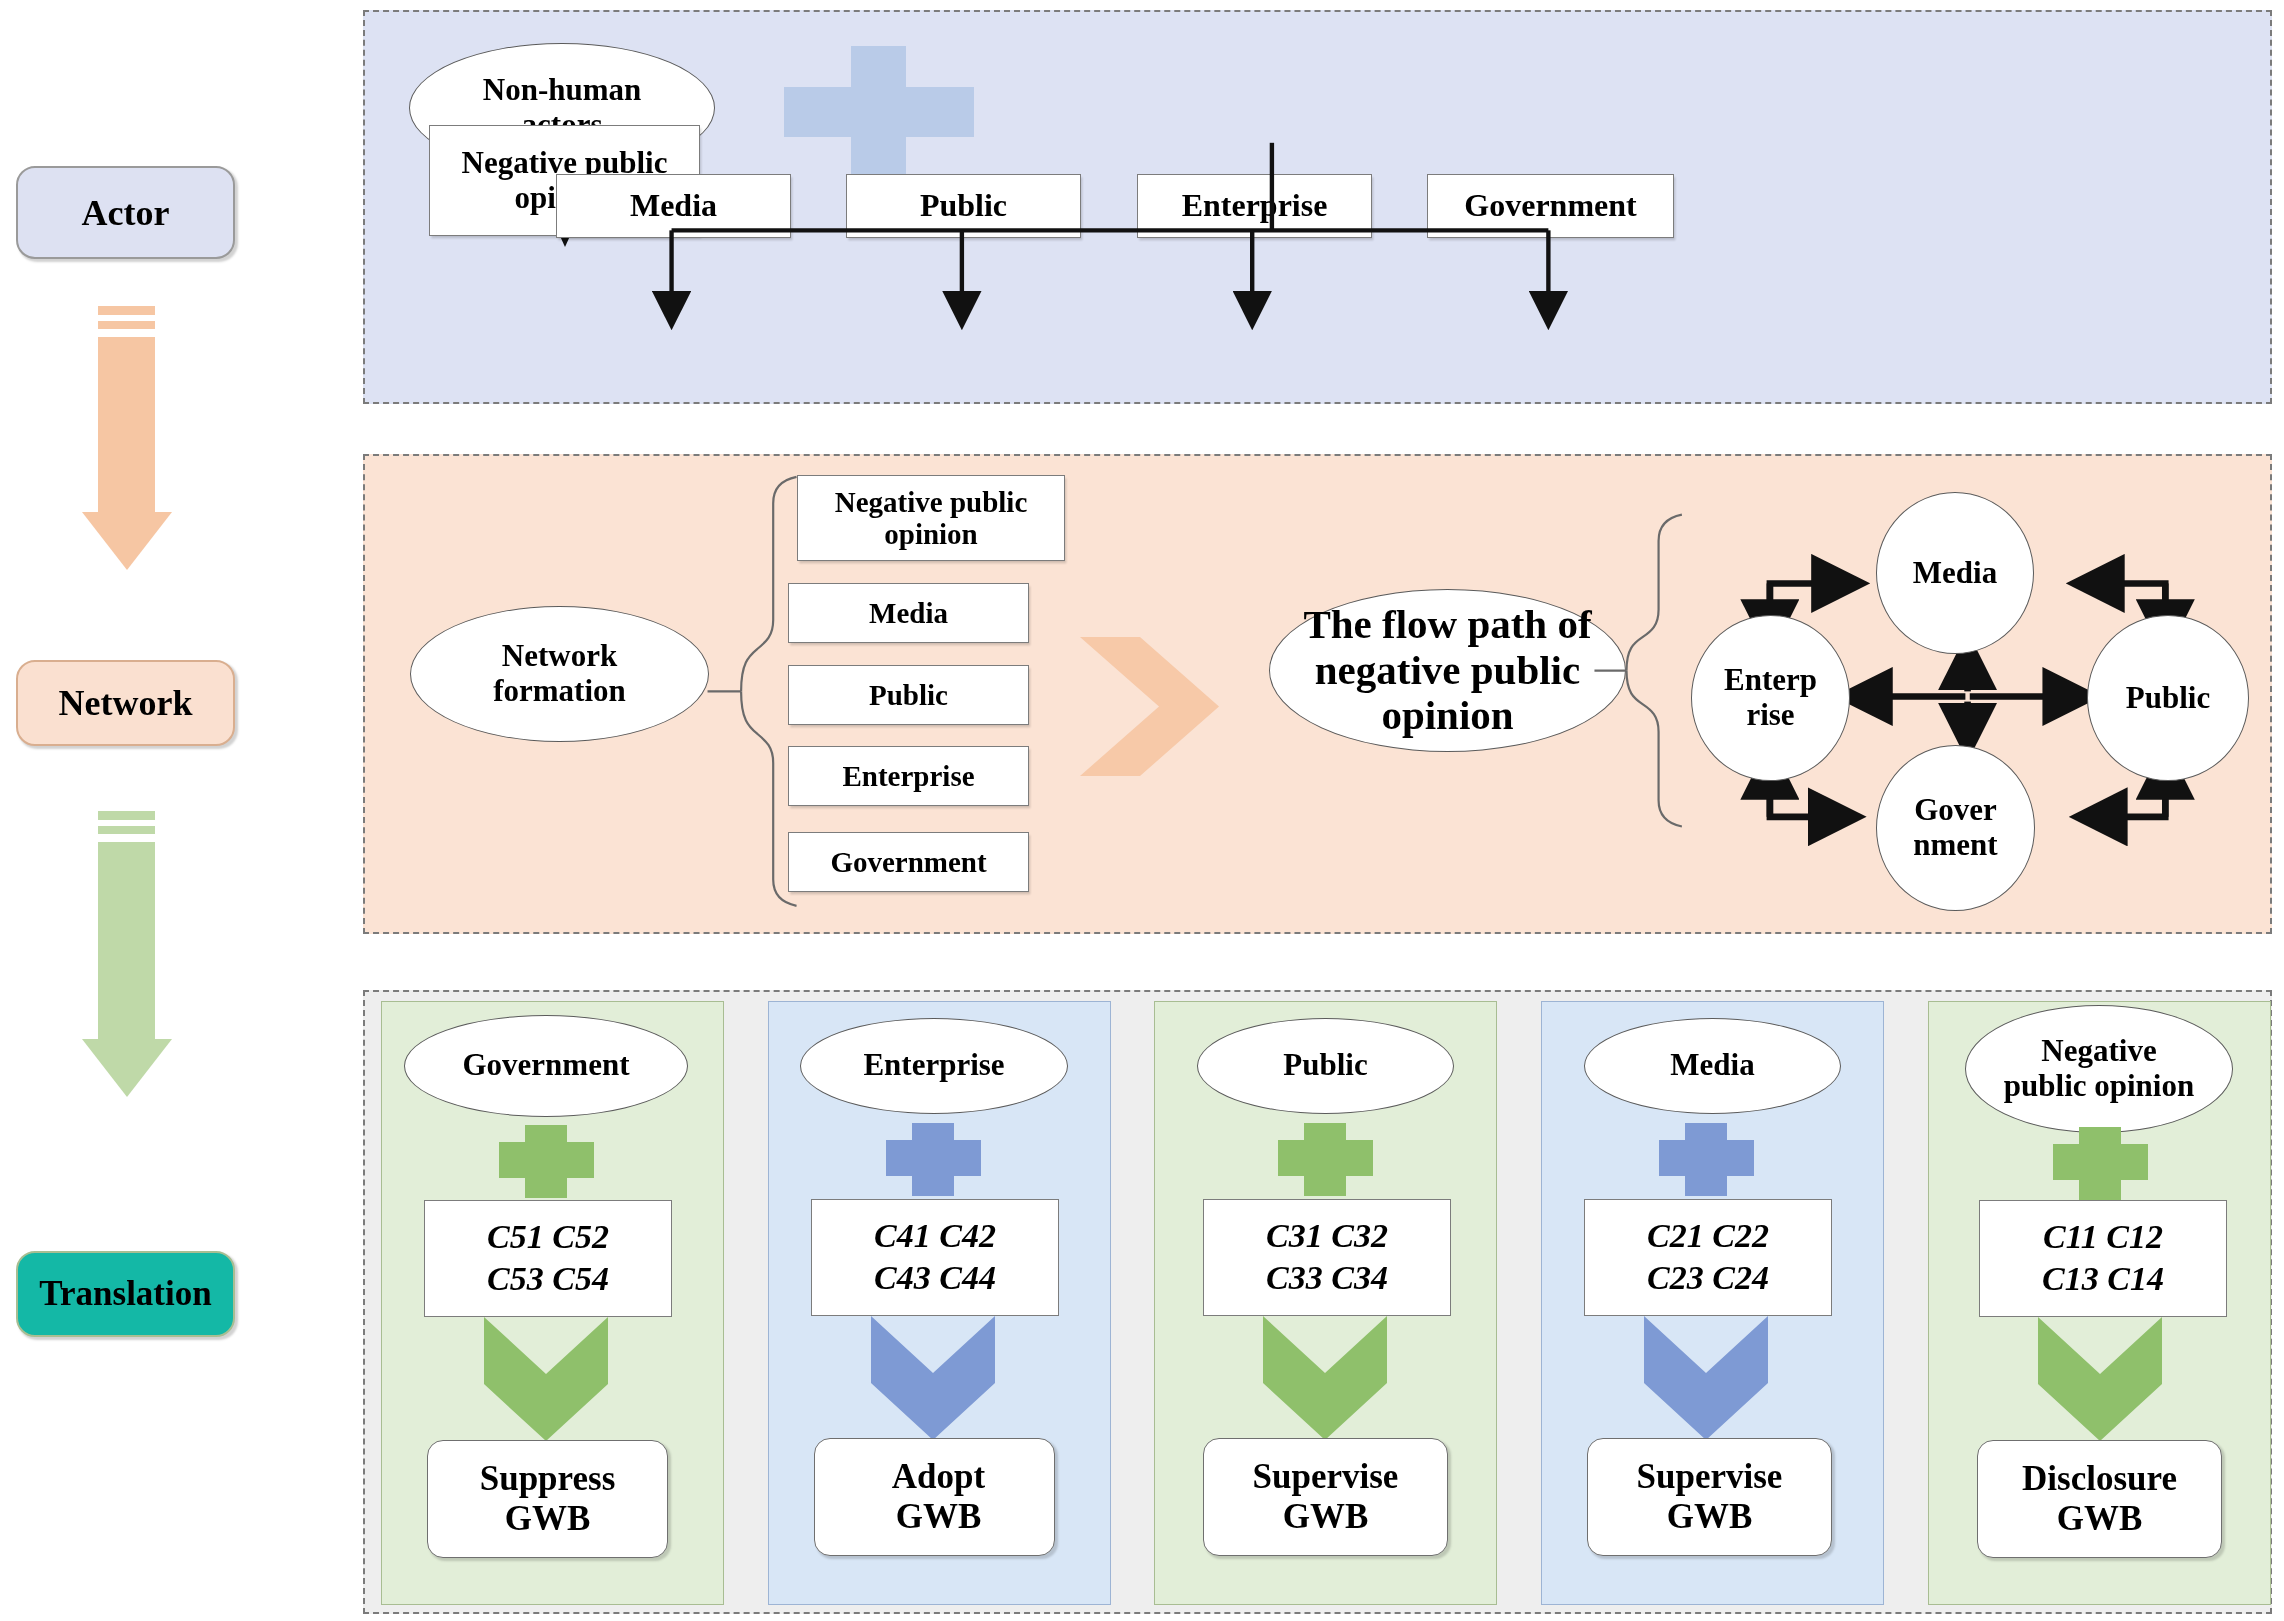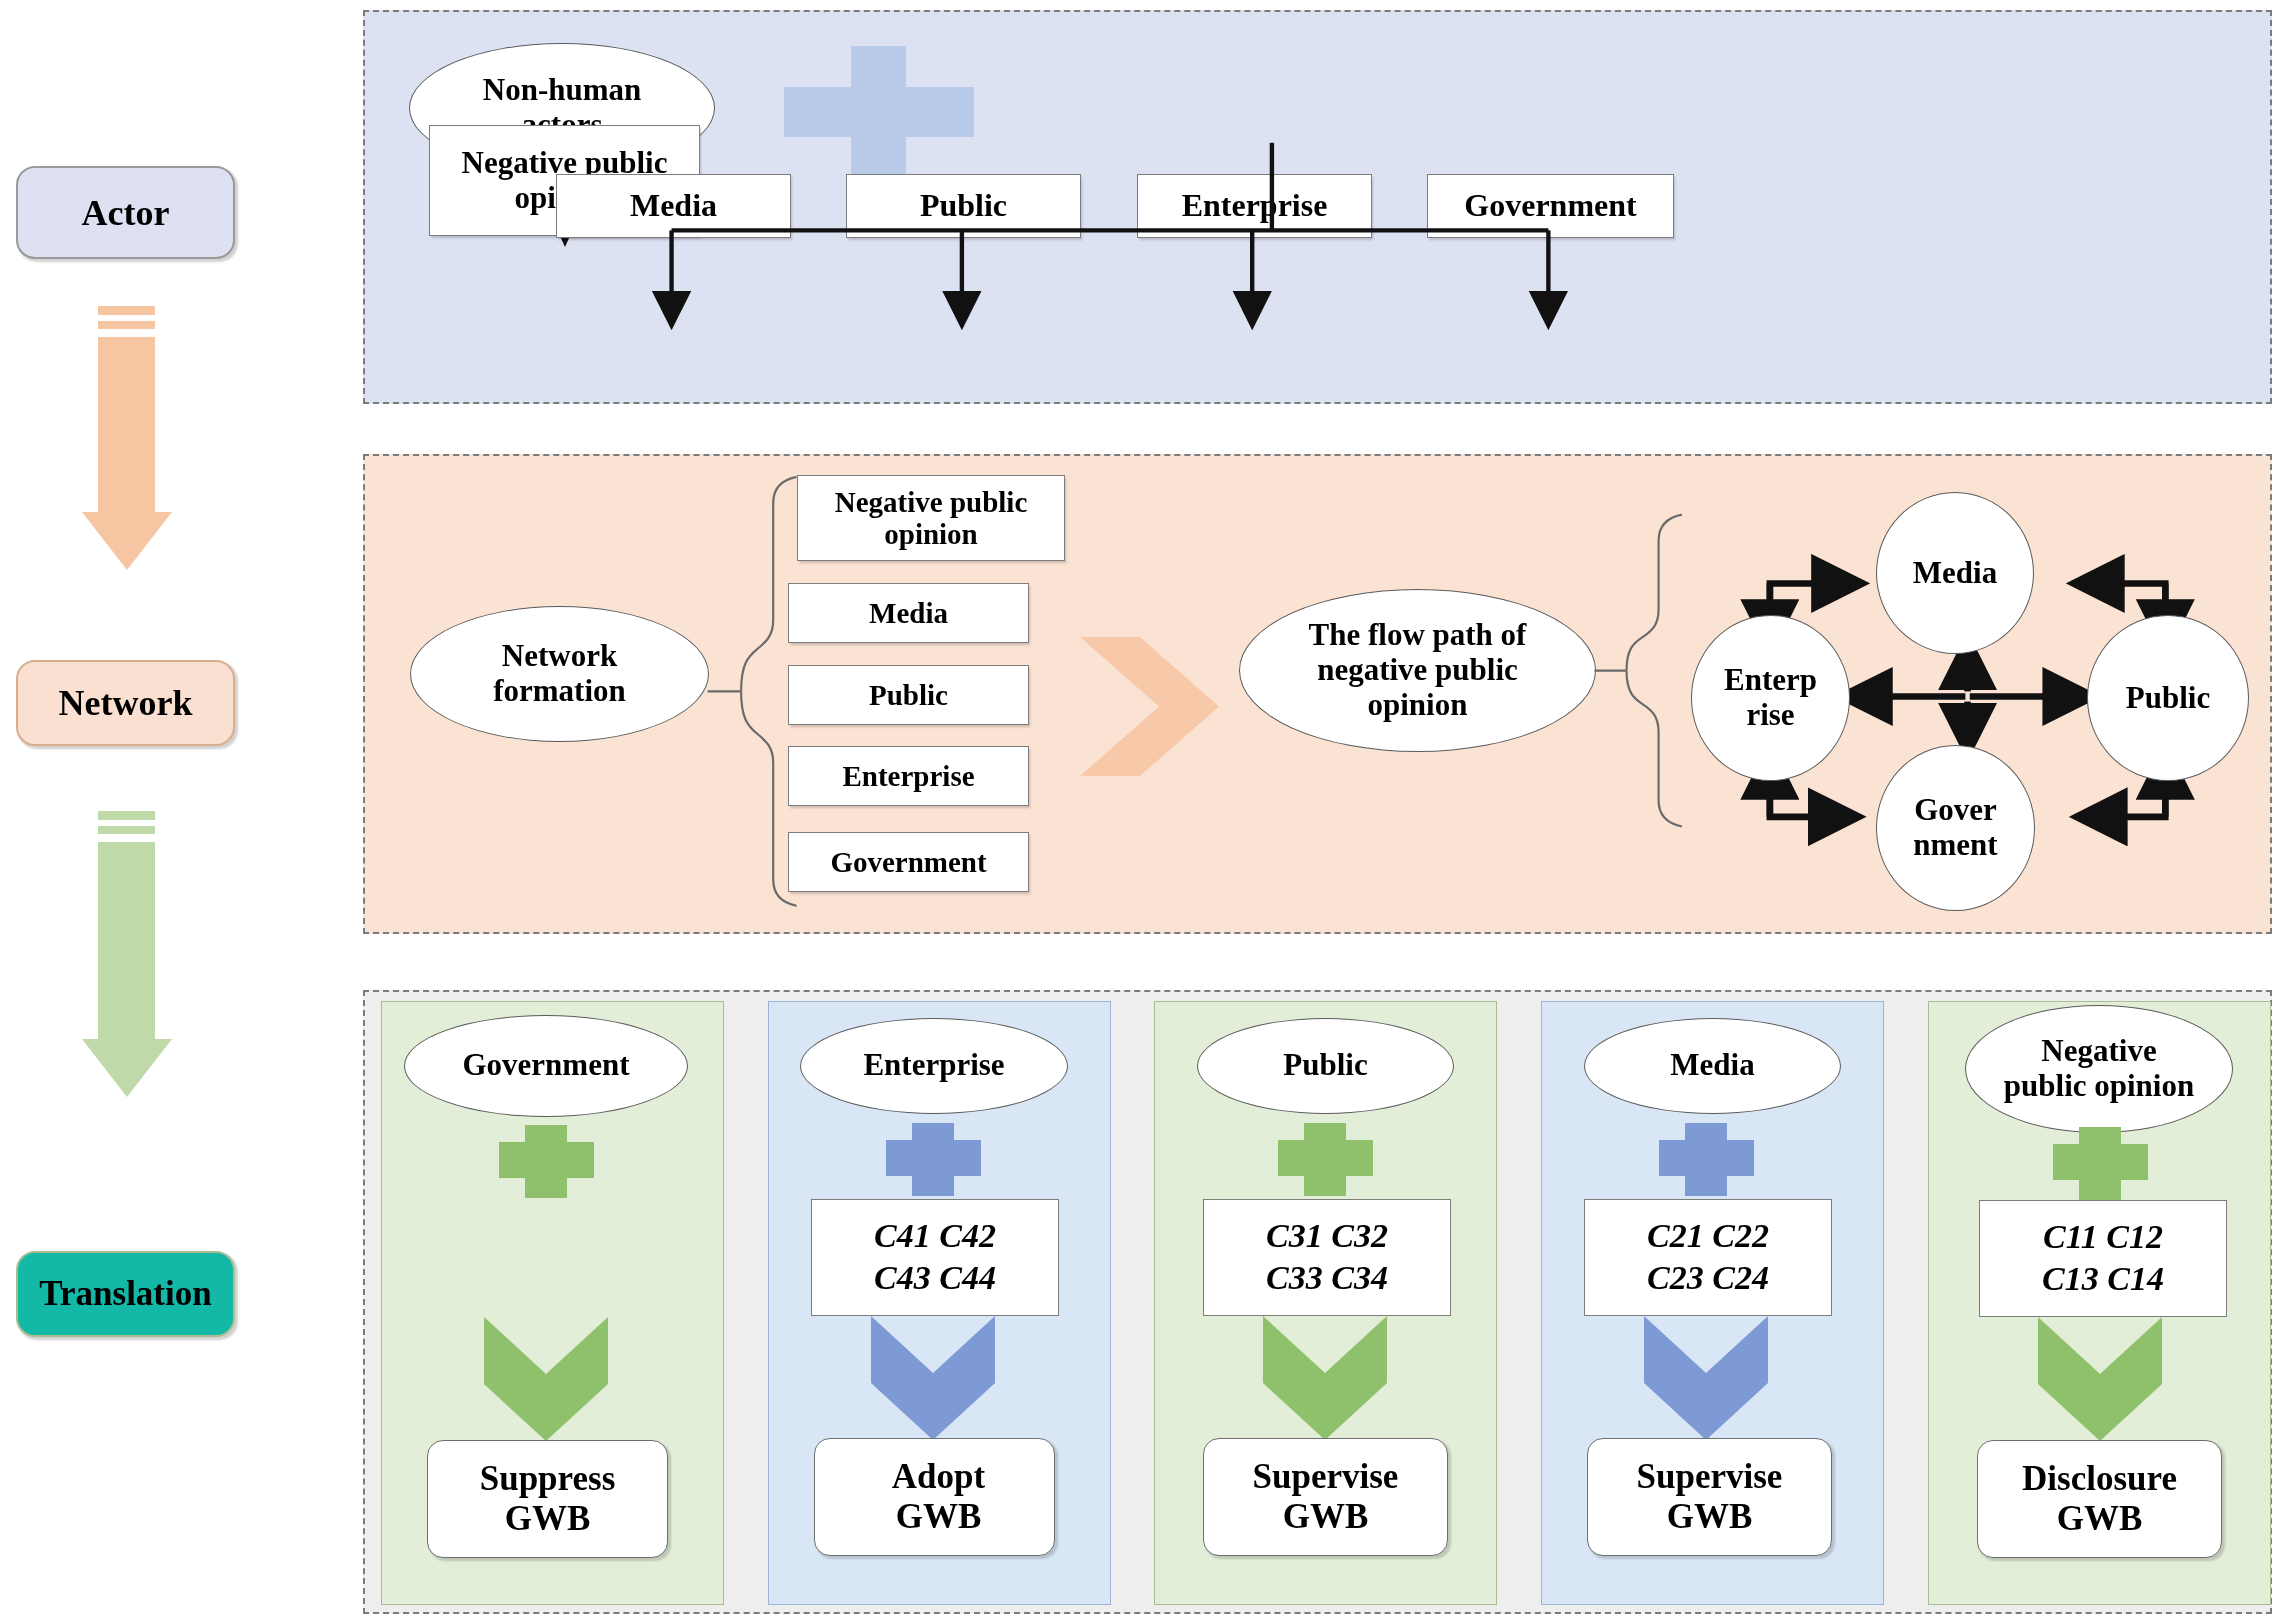--- a/index.html
+++ b/index.html
@@ -168,21 +168,21 @@
     <span>Enterprise</span>
   </div>
   <div class="rectbox" style="left:423px;top:376px;width:241px;height:60px;font-size:29px;">
     <span>Government</span>
   </div>
 
   <svg class="abs" style="left:715px;top:181px;width:139px;height:139px;" viewBox="0 0 190 190" width="139" height="139">
     <polygon points="0,0 82,0 190,95 82,190 0,190 108,95" fill="#f7c9a8"></polygon>
   </svg>
 
-  <div class="ellipse" style="left:874px;top:133px;width:357px;height:163px;font-size:31px;padding:0 32px;">
+  <div class="ellipse" style="left:904px;top:133px;width:357px;height:163px;font-size:41px;padding:0 32px;">
     <span>The flow path of negative public opinion</span>
   </div>
 
   <svg class="abs" style="left:1228px;top:57px;width:102px;height:372px;" viewBox="0 0 140 510" width="102" height="372">
     <path d="M2 216 H46" stroke="#6a6a6a" stroke-width="3" fill="none"></path>
     <path d="M46 216 C46 186 56 178 68 170 C80 162 90 154 90 132 V38 C90 16 102 6 122 2" stroke="#6a6a6a" stroke-width="3" fill="none"></path>
     <path d="M46 216 C46 246 56 254 68 262 C80 270 90 278 90 300 V394 C90 416 102 426 122 430" stroke="#6a6a6a" stroke-width="3" fill="none"></path>
   </svg>
 
   <svg class="abs" style="left:1310px;top:17.5px;width:591px;height:445px;" viewBox="0 0 810 610" width="591" height="445">
@@ -228,20 +228,26 @@
 <div class="panel panel-translation" style="left:363px;top:990px;width:1909px;height:624px;">
 
   <div class="abs" style="left:16px;top:8.8px;width:343px;height:604px;background:#e2eed8;border:1.5px solid #a8bd92;">
     <div class="ellipse" style="left:22px;top:13px;width:284px;height:102px;font-size:31px;padding:0 17.5px;">
       <span>Government</span>
     </div>
     <div class="crossmark" style="left:117px;top:123px;width:95px;height:73px;">
       <span style="left:26px;top:0;width:42px;height:73px;background:#8fc06b;"></span>
       <span style="left:0;top:17.5px;width:95px;height:36px;background:#8fc06b;"></span>
     </div>
+    <div class="codebox" style="left:42px;top:198px;width:248px;height:117px;font-size:34px;">
+      <div>
+        <div>C51 C52</div>
+        <div>C53 C54</div>
+      </div>
+    </div>
     <svg class="abs" style="left:102px;top:315px;width:124px;height:124px;" viewBox="0 0 170 170" width="124" height="124">
       <polygon points="0,0 0,92 85,170 170,92 170,0 85,78" fill="#8fc06b"></polygon>
     </svg>
     <div class="roundbox" style="left:45px;top:438px;width:241px;height:118px;font-size:35px;">
       <div>
         <div>Suppress</div>
         <div>GWB</div>
       </div>
     </div>
   </div>

